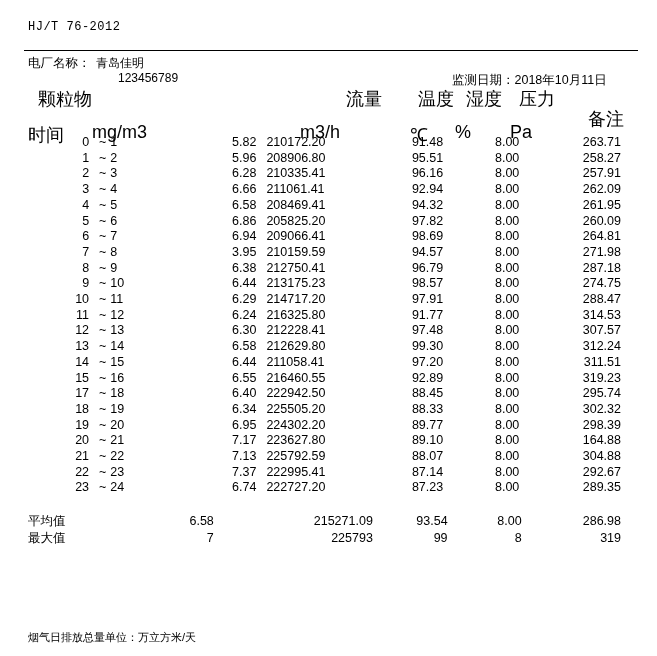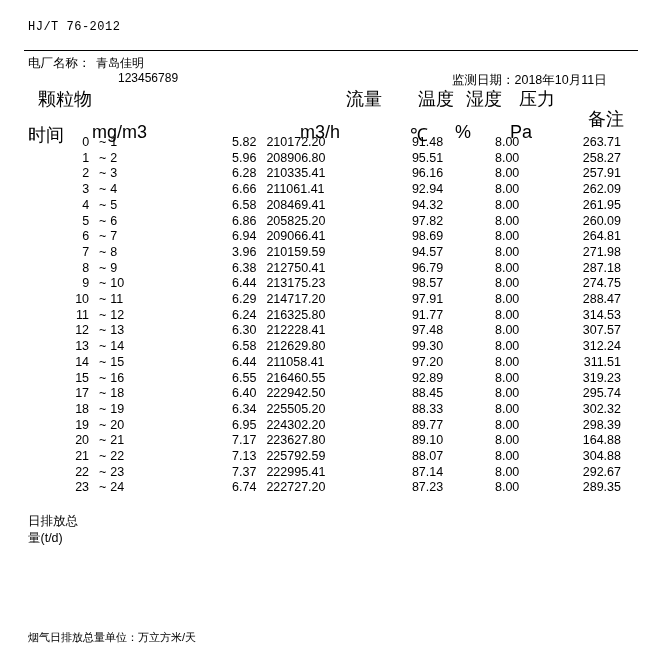--- a/index.html
+++ b/index.html
@@ -235,21 +235,21 @@
           <td class="c-pm">6.94</td>
           <td class="c-flow">209066.41</td>
           <td class="c-t">98.69</td>
           <td class="c-hm">8.00</td>
           <td class="c-p">264.81</td>
         </tr>
         <tr>
           <td class="c-h1">7</td>
           <td class="c-til">~</td>
           <td class="c-h2">8</td>
-          <td class="c-pm">3.96</td>
+          <td class="c-pm">3.95</td>
           <td class="c-flow">210159.59</td>
           <td class="c-t">94.57</td>
           <td class="c-hm">8.00</td>
           <td class="c-p">271.98</td>
         </tr>
         <tr>
           <td class="c-h1">8</td>
           <td class="c-til">~</td>
           <td class="c-h2">9</td>
           <td class="c-pm">6.38</td>
@@ -397,27 +397,32 @@
           <td class="c-t">87.23</td>
           <td class="c-hm">8.00</td>
           <td class="c-p">289.35</td>
         </tr>
       </tbody>
   </table>
 
   <table class="summary">
     <tbody id="summary-body">
         <tr>
-          <td class="s-lab multi-lab">
-            <div>日排放总</div>
-            <div>量(t/d)</div>
-          </td>
-          <td class="s-pm"></td>
-          <td class="s-flow"></td>
-          <td class="s-t"></td>
-          <td class="s-hm"></td>
-          <td class="s-p"></td>
+          <td class="s-lab">平均值</td>
+          <td class="s-pm">6.58</td>
+          <td class="s-flow">215271.09</td>
+          <td class="s-t">93.54</td>
+          <td class="s-hm">8.00</td>
+          <td class="s-p">286.98</td>
+        </tr>
+        <tr>
+          <td class="s-lab">最大值</td>
+          <td class="s-pm">7</td>
+          <td class="s-flow">225793</td>
+          <td class="s-t">99</td>
+          <td class="s-hm">8</td>
+          <td class="s-p">319</td>
         </tr>
       </tbody>
   </table>
 
   <div class="footnote">烟气日排放总量单位：万立方米/天</div>
 </div>
 
 </body></html>

